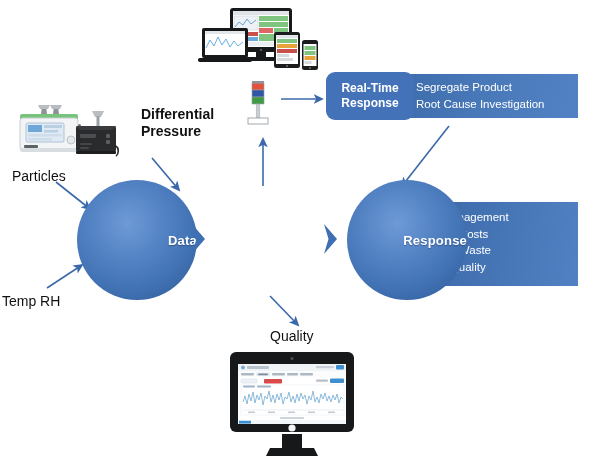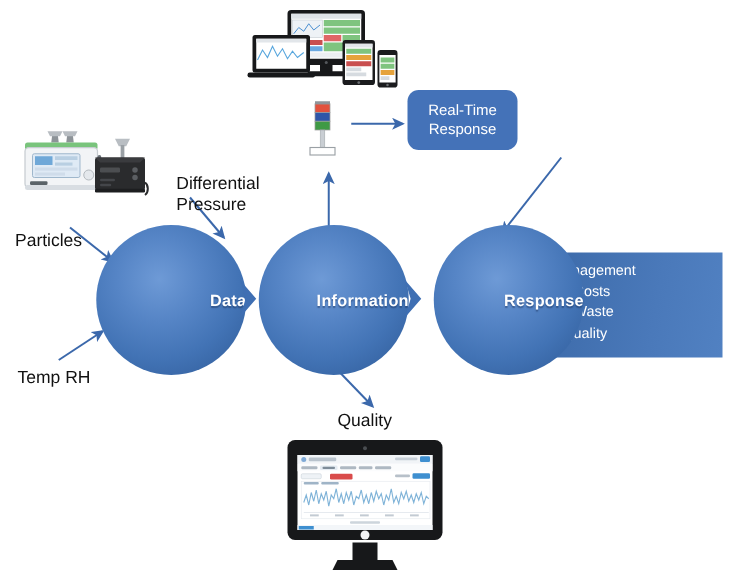--- a/index.html
+++ b/index.html
@@ -57,27 +57,27 @@
   }
   #rtr-panel ul{margin:0;padding:5px 4px 0 22px;list-style:none;}
   #rtr-panel li{color:#ffffff;font-size:11.5px;line-height:16.5px;position:relative;white-space:nowrap;}
   #rtr-panel li:before{content:"\2022";position:absolute;left:-12px;top:0;color:#ffffff;font-size:11px;}
   #rtr-tab{
     position:absolute;left:0;top:0;width:88px;height:48px;border-radius:9px;
     background:#4472b8;
     display:flex;align-items:center;justify-content:center;text-align:center;
     z-index:2;
   }
-  #rtr-tab .t{color:#ffffff;font-weight:normal;font-size:12px;line-height:15px;}
+  #rtr-tab .t{color:#ffffff;font-weight:bold;font-size:12px;line-height:15px;}
 
   
   .plain-label{font-size:14px;color:#111111;white-space:pre-line;line-height:17px;}
-  #label-particles{left:12px;top:168px;margin-top:16px;}
-  #label-temprh{left:14px;top:293px;}
-  #label-diffpressure{left:141px;top:138px;}
+  #label-particles{left:12px;top:168px;}
+  #label-temprh{left:2px;top:293px;}
+  #label-diffpressure{left:141px;top:106px;font-weight:bold;}
   #label-reports{left:270px;top:328px;}
 
   
   #particle-counter-white{left:16px;top:104px;width:66px;height:52px;}
   #particle-counter-black{left:70px;top:110px;width:50px;height:48px;}
 
   
   #device-cluster{left:198px;top:6px;width:128px;height:72px;}
 
   
@@ -121,35 +121,38 @@
       <li>Risk Management</li>
       <li>Reduce Costs</li>
       <li>Reduce Waste</li>
       <li>Better Quality</li>
     </ul>
   </div>
 
   <div class="abs node-circle" id="data-circle">
     <span class="node-label">Data</span>
   </div>
-  <div class="abs node-circle" id="information-circle">
-    <span class="node-label">Information</span>
-  </div>
   <div class="abs node-circle" id="knowledge-circle">
     <span class="node-label">Response</span>
   </div>
 
   <svg class="abs chevron" id="chevron-1" viewBox="0 0 18 34">
     <path d="M2,2 L15,17 L2,32 L6.5,17 Z" fill="#3f6fb3"></path>
   </svg>
   <svg class="abs chevron" id="chevron-2" viewBox="0 0 18 34">
     <path d="M2,2 L15,17 L2,32 L6.5,17 Z" fill="#3f6fb3"></path>
   </svg>
 
   <div class="abs" id="rtr-group">
+    <div id="rtr-panel">
+      <ul>
+        <li>Segregate Product</li>
+        <li>Root Cause Investigation</li>
+      </ul>
+    </div>
     <div id="rtr-tab">
       <span class="t">Real-Time
 Response</span>
     </div>
   </div>
 
   <div class="abs plain-label" id="label-particles">Particles</div>
   <div class="abs plain-label" id="label-diffpressure">Differential
 Pressure</div>
   <div class="abs plain-label" id="label-temprh">Temp RH</div>

